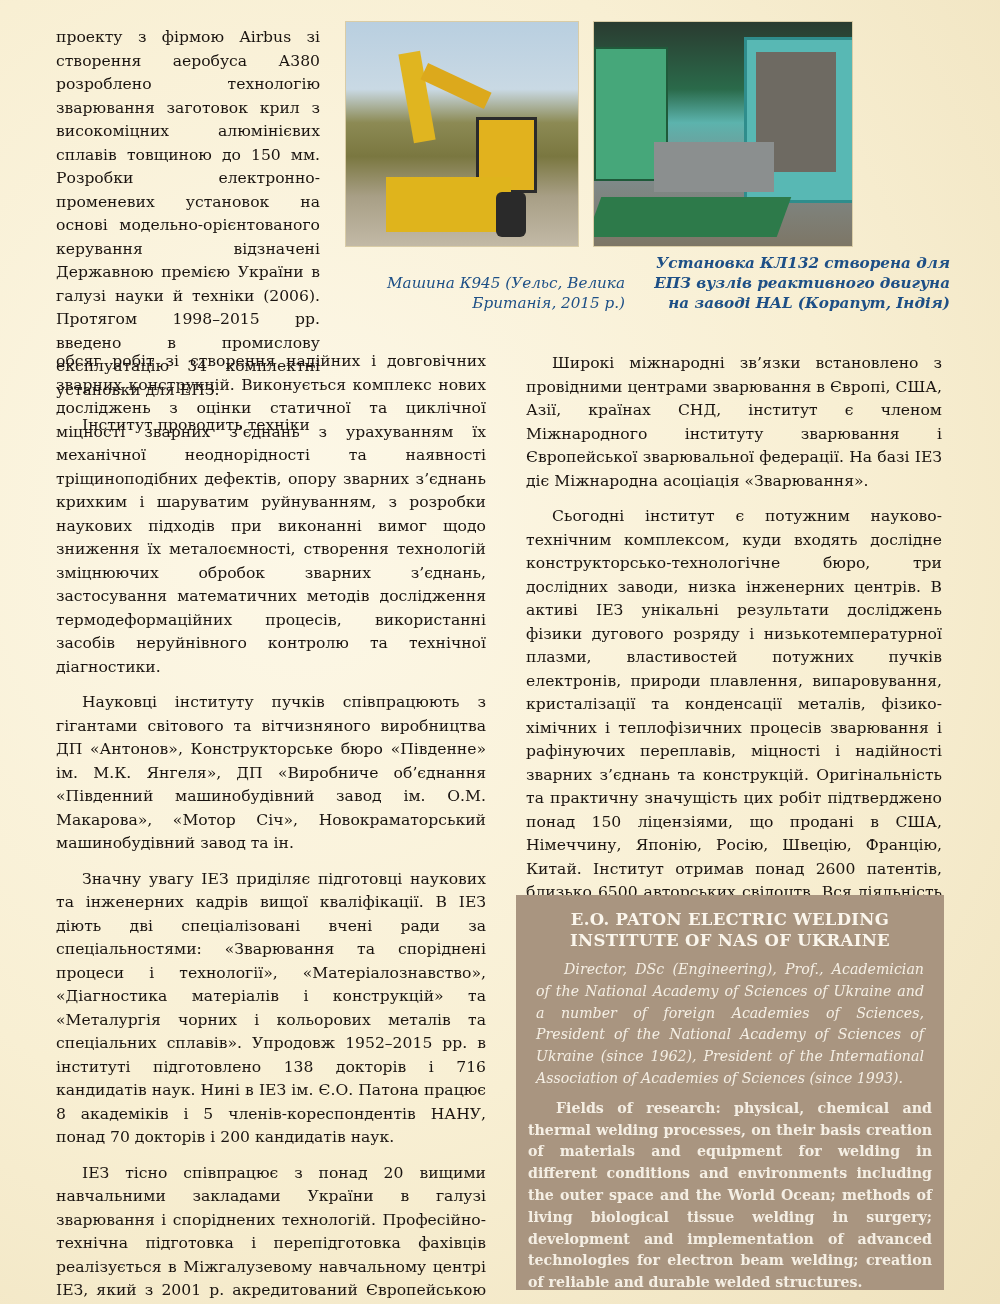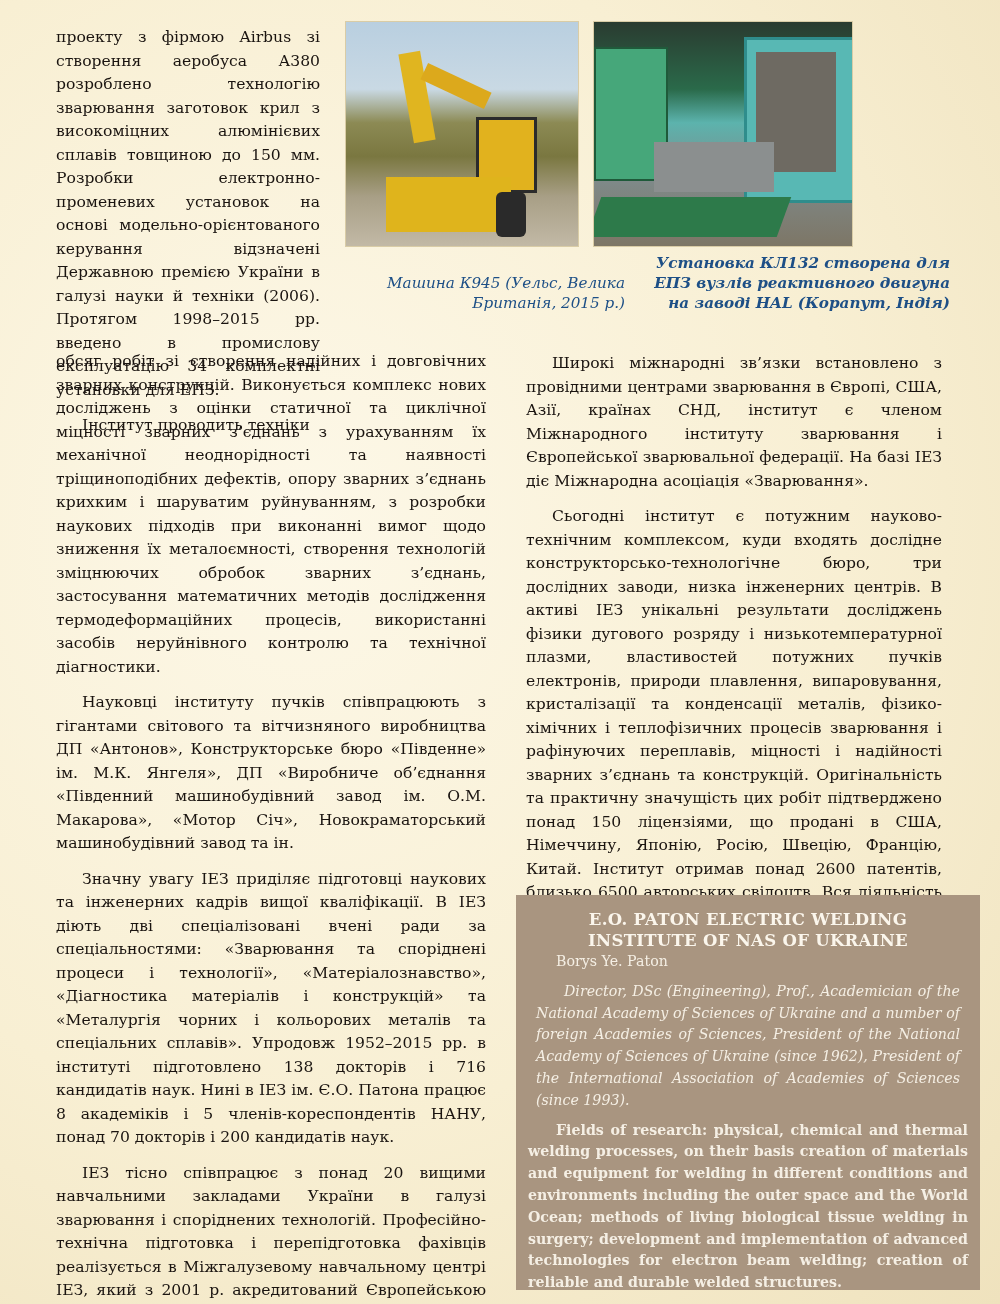--- a/index.html
+++ b/index.html
@@ -41,21 +41,21 @@
     font-style: italic;
     color: #1d4f86;
     font-size: 15.2px;
     line-height: 20px;
     text-align: right;
   }
   #cap-1 { left: 370px; top: 273px; width: 255px; }
   #cap-2 { left: 628px; top: 253px; width: 322px; font-weight: bold; }
 
   #sidebar {
-    position: absolute; left: 516px; top: 895px; width: 464px; height: 395px;
+    position: absolute; left: 516px; top: 895px; width: 428px; height: 395px;
     background: #a99580;
     color: #f5efe4;
     box-sizing: border-box;
     padding: 14px 12px 0 12px;
   }
   #sidebar-title {
     font-family: "DejaVu Serif", serif;
     font-weight: bold;
     text-align: center;
     font-size: 16.5px;
@@ -111,17 +111,16 @@
   <p>Широкі міжнародні зв’язки встановлено з провідними центрами зварювання в Європі, США, Азії, країнах СНД, інститут є членом Міжнародного інституту зварювання і Європейської зварювальної федерації. На базі ІЕЗ діє Міжнародна асоціація «Зварювання».</p>
   <p>Сьогодні інститут є потужним науково-технічним комплексом, куди входять дослідне конструкторсько-технологічне бюро, три дослідних заводи, низка інженерних центрів. В активі ІЕЗ унікальні результати досліджень фізики дугового розряду і низькотемпературної плазми, властивостей потужних пучків електронів, природи плавлення, випаровування, кристалізації та конденсації металів, фізико-хімічних і теплофізичних процесів зварювання і рафінуючих переплавів, міцності і надійності зварних з’єднань та конструкцій. Оригінальність та практичну значущість цих робіт підтверджено понад 150 ліцензіями, що продані в США, Німеччину, Японію, Росію, Швецію, Францію, Китай. Інститут отримав понад 2600 патентів, близько 6500 авторських свідоцтв. Вся діяльність ІЕЗ спрямована на подальший розвиток зварювання і споріднених процесів, на вирішення ключових виробничих завдань базових галузей економіки України.</p>
 </div>
 
 <div id="sidebar">
   <div id="sidebar-title">
     <div>E.O. Paton Electric Welding</div>
     <div>Institute of NAS of Ukraine</div>
   </div>
   <div class="sb-text">
-    <p class="sb-name">Borys Ye. Paton</p>
     <p class="sb-bio">Director, DSc (Engineering), Prof., Academician of the National Academy of Sciences of Ukraine and a number of foreign Academies of Sciences, President of the National Academy of Sciences of Ukraine (since 1962), President of the International Association of Academies of Sciences (since 1993).</p>
     <p class="sb-fields">Fields of research: physical, chemical and thermal welding processes, on their basis creation of materials and equipment for welding in different conditions and environments including the outer space and the World Ocean; methods of living biological tissue welding in surgery; development and implementation of advanced technologies for electron beam welding; creation of reliable and durable welded structures.</p>
   </div>
 </div>
 
 </body></html>

